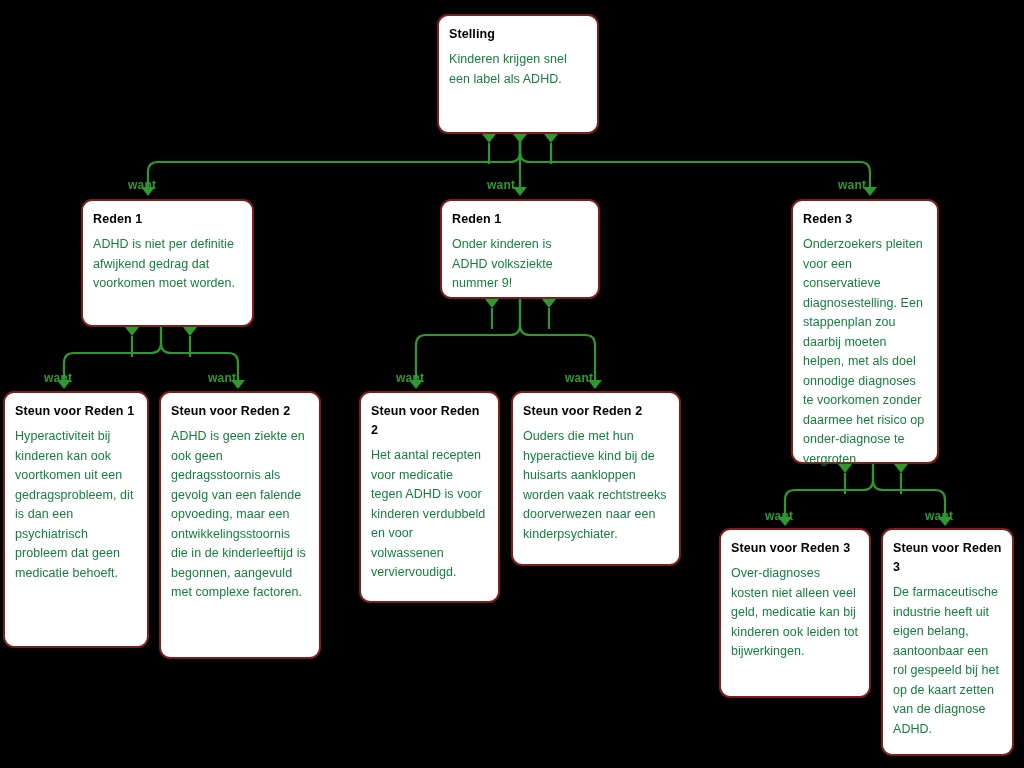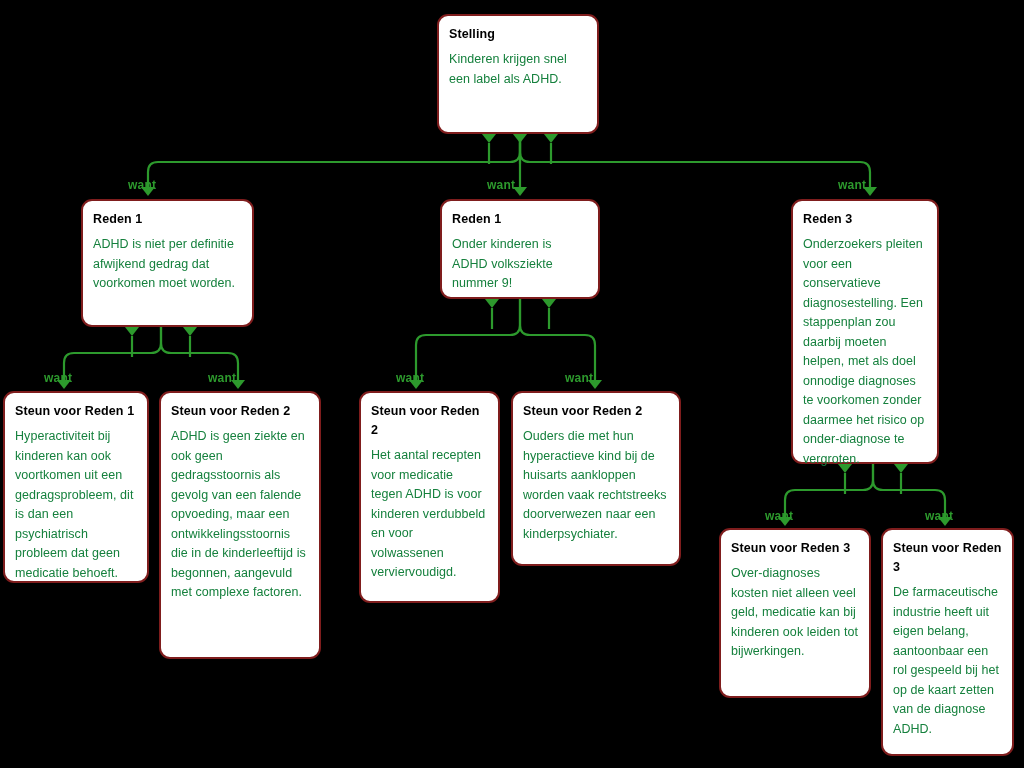--- a/index.html
+++ b/index.html
@@ -112,21 +112,21 @@
       <div class="node-body">ADHD is niet per definitie afwijkend gedrag dat voorkomen moet worden.</div>
     </div>
     <div class="node" style="left: 440px; top: 199px; width: 160px; height: 100px;">
       <div class="node-title">Reden 1</div>
       <div class="node-body">Onder kinderen is ADHD volksziekte nummer 9!</div>
     </div>
     <div class="node" style="left: 791px; top: 199px; width: 148px; height: 265px;">
       <div class="node-title">Reden 3</div>
       <div class="node-body">Onderzoekers pleiten voor een conservatieve diagnosestelling. Een stappenplan zou daarbij moeten helpen, met als doel onnodige diagnoses te voorkomen zonder daarmee het risico op onder-diagnose te vergroten.</div>
     </div>
-    <div class="node" style="left: 3px; top: 391px; width: 146px; height: 192px;">
+    <div class="node" style="left: 3px; top: 391px; width: 146px; height: 257px;">
       <div class="node-title">Steun voor Reden 1</div>
       <div class="node-body">Hyperactiviteit bij kinderen kan ook voortkomen uit een gedragsprobleem, dit is dan een psychiatrisch probleem dat geen medicatie behoeft.</div>
     </div>
     <div class="node" style="left: 159px; top: 391px; width: 162px; height: 268px;">
       <div class="node-title">Steun voor Reden 2</div>
       <div class="node-body">ADHD is geen ziekte en ook geen gedragsstoornis als gevolg van een falende opvoeding, maar een ontwikkelingsstoornis die in de kinderleeftijd is begonnen, aangevuld met complexe factoren.</div>
     </div>
     <div class="node" style="left: 359px; top: 391px; width: 141px; height: 212px;">
       <div class="node-title">Steun voor Reden 2</div>
       <div class="node-body">Het aantal recepten voor medicatie tegen ADHD is voor kinderen verdubbeld en voor volwassenen verviervoudigd.</div>

